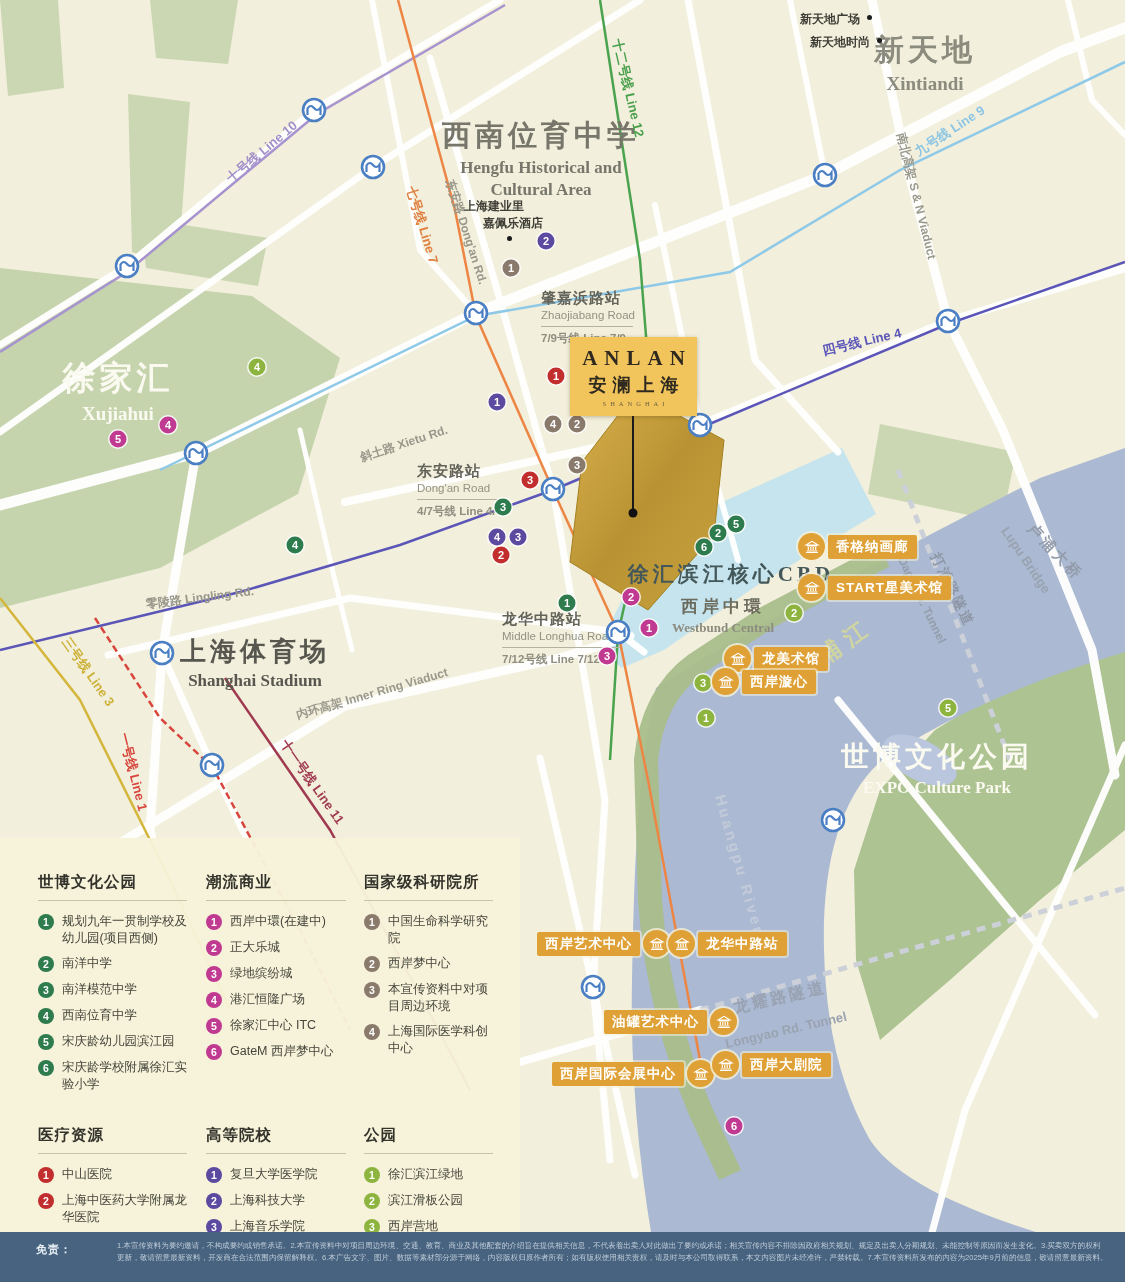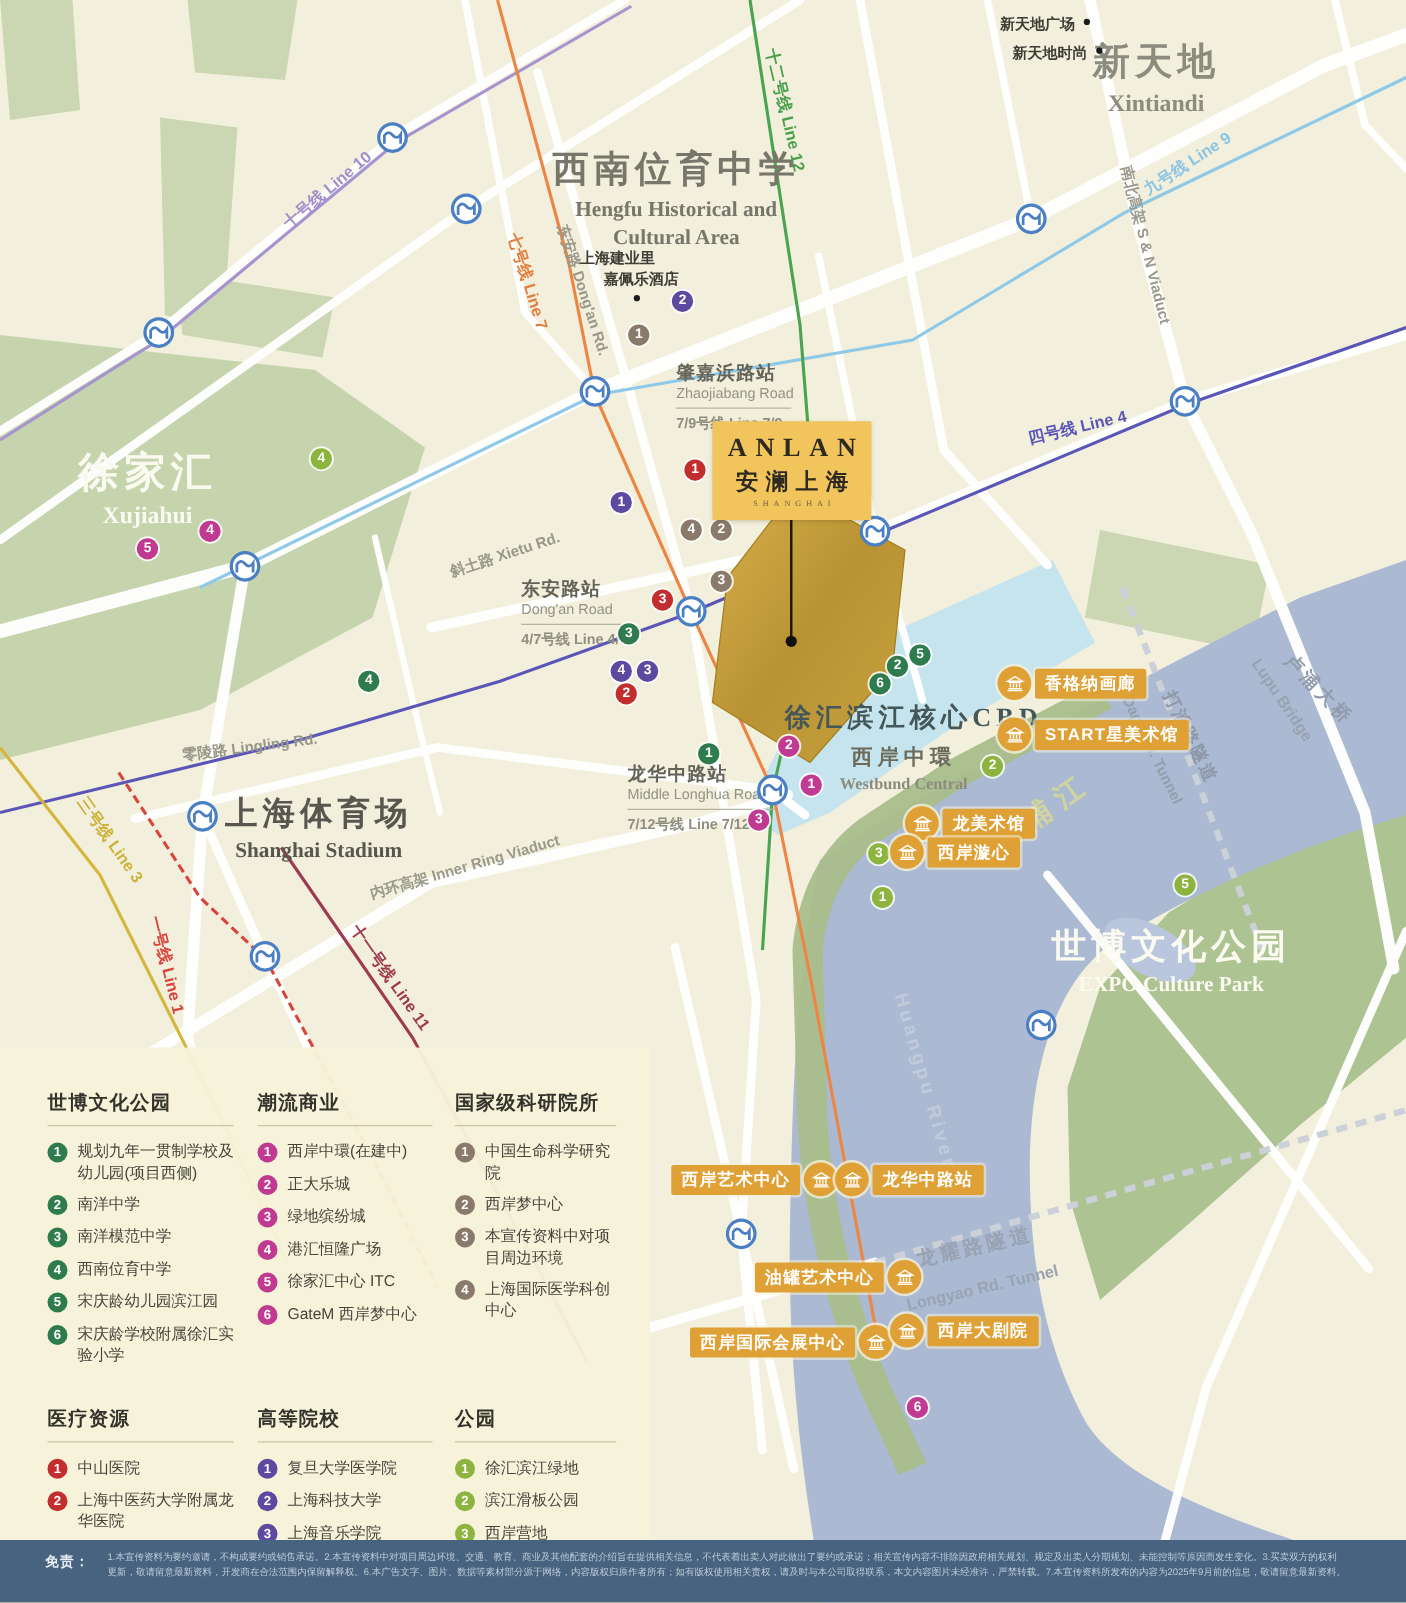--- a/index.html
+++ b/index.html
@@ -51,21 +51,21 @@
   .lsec .ttl{font-size:15.5px;font-weight:bold;color:#33332b;letter-spacing:1px;}
   .lsec .dv{border-bottom:1px solid #c9c4a6;width:92%;margin:7px 0 12px 0;}
   .litem{display:flex;gap:8px;margin-bottom:9px;padding-right:10px;}
   .litem .b{flex:0 0 auto;width:16px;height:16px;border-radius:50%;color:#fff;font-size:10.5px;
             font-weight:bold;text-align:center;line-height:16px;margin-top:1px;}
   .litem .t{font-size:12.5px;color:#45453c;line-height:1.32;}
   
   #disclaimer{position:absolute;left:0;top:1232px;width:1125px;height:50px;background:#47637f;z-index:7;
               box-sizing:border-box;display:flex;align-items:flex-start;padding:8px 14px 0 36px;gap:14px;}
   #disclaimer .lab{font-size:11px;color:#e6edf4;font-weight:bold;flex:0 0 auto;margin-top:2px;letter-spacing:1px;}
-  #disclaimer .txt{font-size:7.6px;color:#bfccd9;line-height:1.6;}
+  #disclaimer .txt{font-size:7.6px;color:#bfccd9;line-height:1.6;margin-left:31px;}
 </style>
 </head>
 <body>
 
 <div id="stage">
 
   <svg id="basemap" width="1125" height="1282" viewBox="0 0 1125 1282">
     <defs>
       <linearGradient id="goldg" x1="0" y1="0" x2="1" y2="1">
         <stop offset="0" stop-color="#d9af4c"></stop>

